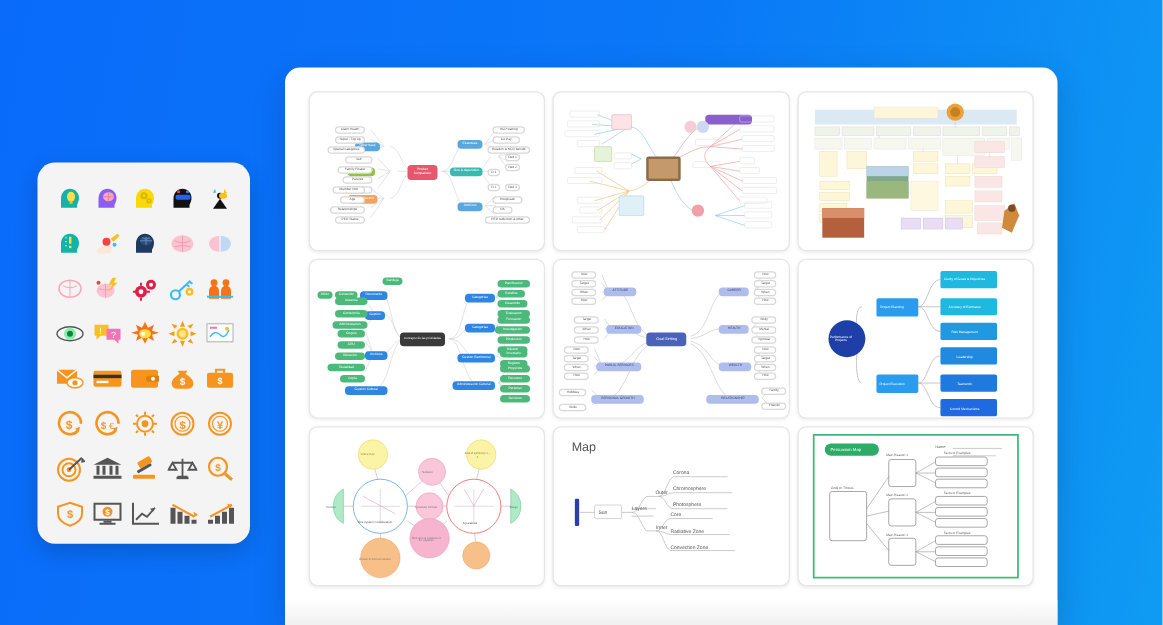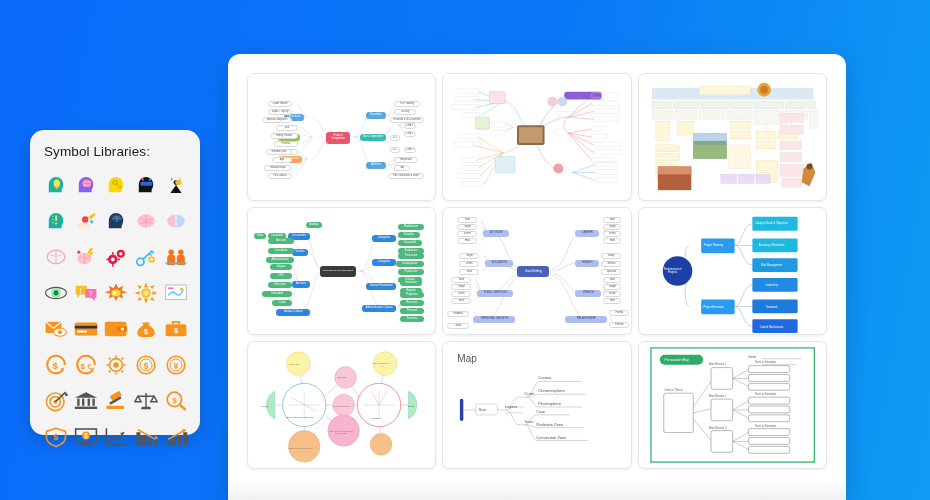--- a/index.html
+++ b/index.html
@@ -59,21 +59,20 @@
   
   .c-red{background:#e8566d} .c-blue{background:#5aa7e0} .c-green{background:#8cc63f}
   .c-orange{background:#f5a35c} .c-teal{background:#39b9b0} .c-dk{background:#3a3a3a} .c-gr2{background:#4cb97a}
   .c-bl2{background:#2f86e0} .c-softblue{background:#aebdec;color:#33407a}
   .c-midblue{background:#4a63b8}
 </style>
 </head>
 <body>
 
 <div id="symbol-panel">
-  <div id="symbol-title">Symbol Libraries:</div>
   <div id="symbol-grid">
       <div class="sym">
         <svg width="24" height="24" viewBox="0 0 30 26">
           <path d="M6 22 V13 C6 7 10 3 15 3 C20 3 24 7 24 12 C24 15 23 17 22 19 L22 22 Z" fill="#16b2a6"></path>
           <ellipse cx="16" cy="11" rx="4" ry="5" fill="#fde047"></ellipse>
           <rect x="14.5" y="15" width="3" height="3" fill="#fbbf24"></rect>
         </svg>
       </div>
       <div class="sym">
         <svg width="24" height="24" viewBox="0 0 30 26">

